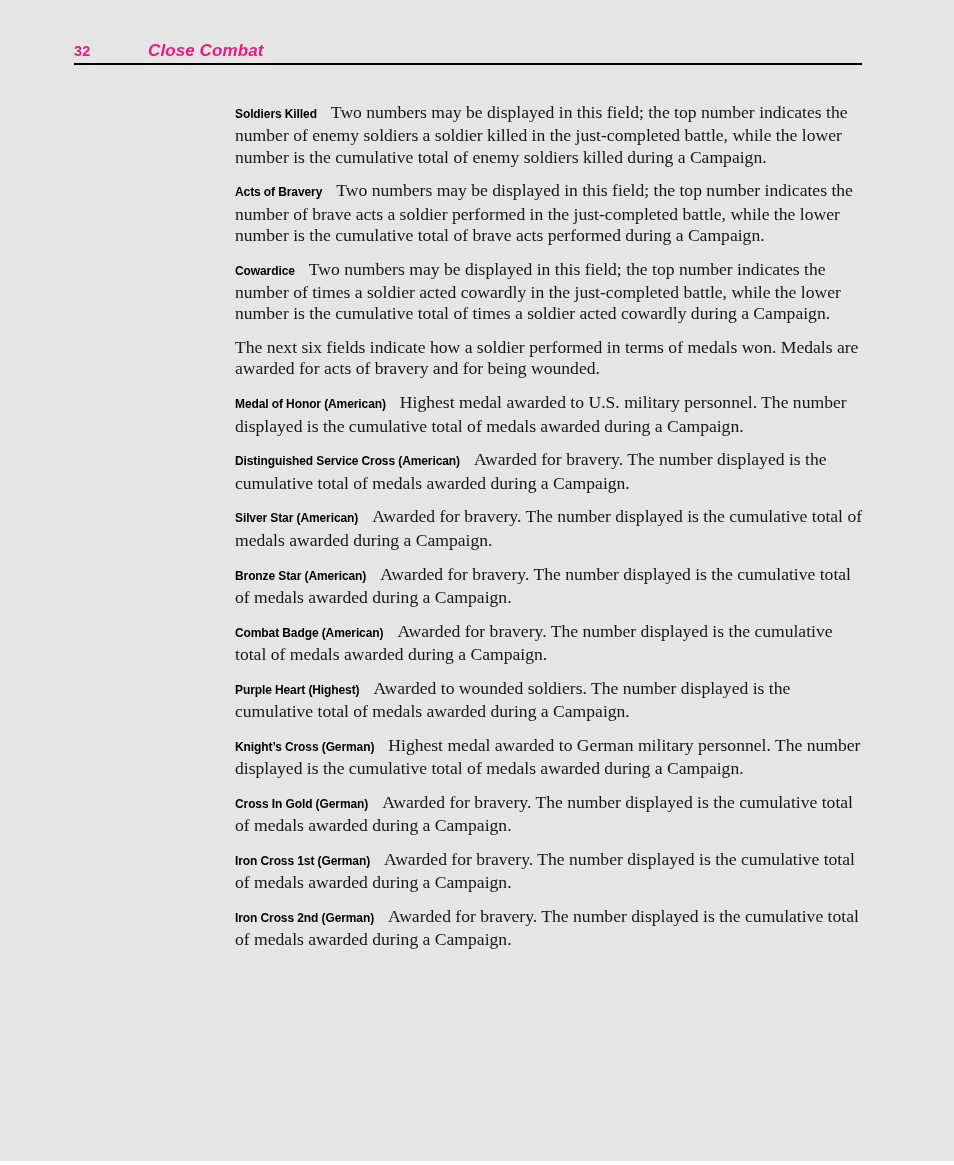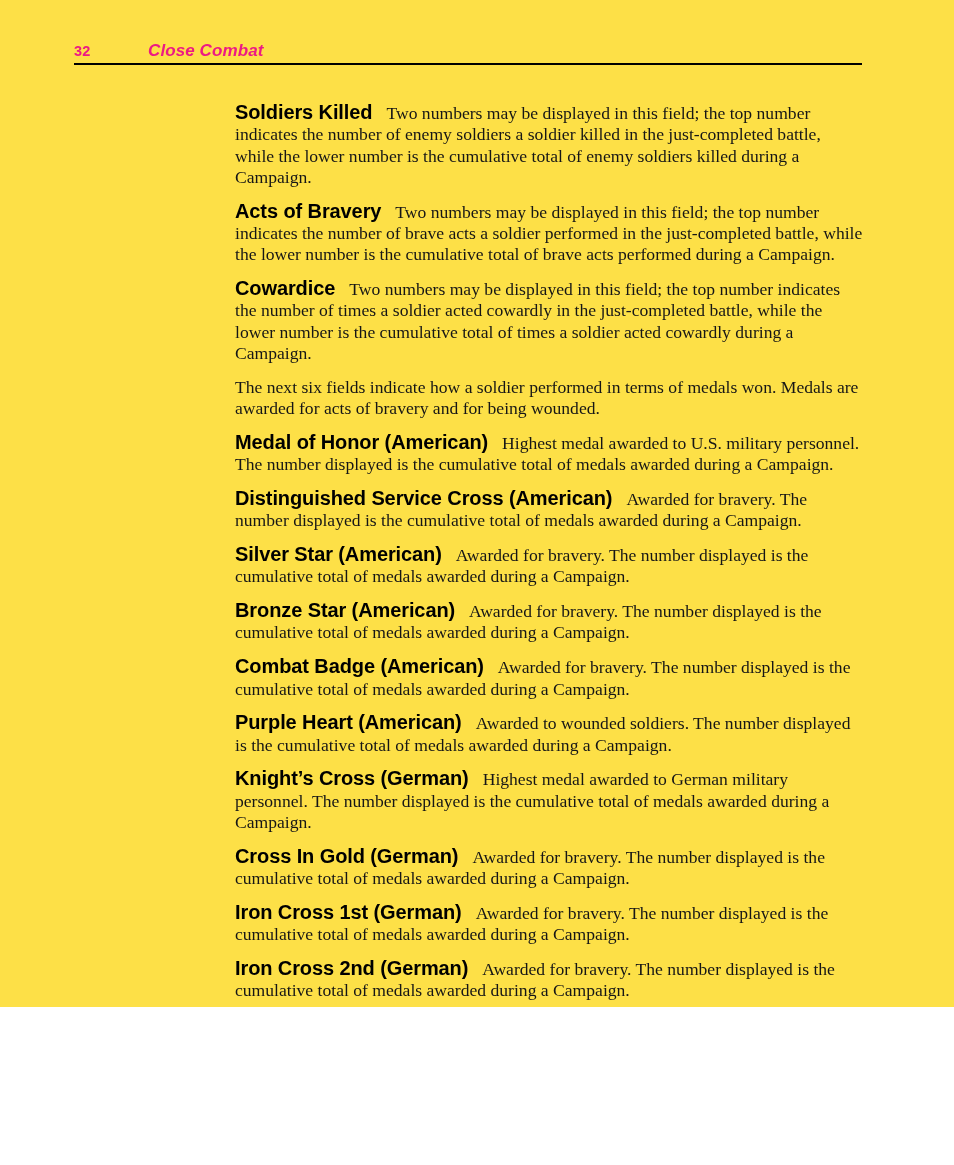--- a/index.html
+++ b/index.html
@@ -3,22 +3,22 @@
 <meta charset="utf-8">
 <style>
   html, body {
     margin: 0;
     padding: 0;
     background: #ffffff;
   }
   .page {
     position: relative;
     width: 954px;
-    height: 1007px;
-    background: #fde047;
+    height: 1161px;
+    background: #e5e5e5;
     overflow: hidden;
     font-family: "Liberation Serif", "DejaVu Serif", serif;
   }
 
   
   .running-header {
     position: absolute;
     left: 74px;
     top: 42px;
     width: 788px;
@@ -71,21 +71,21 @@
     color: #161616;
     margin: 0 0 12.5px 0;
     text-align: left;
     hyphens: manual;
   }
   .para:last-child {
     margin-bottom: 4px;
   }
   .term {
     font-family: "Liberation Sans", "DejaVu Sans", sans-serif;
-    font-size: 20px;
+    font-size: 12px;
     font-weight: 700;
     color: #000000;
     letter-spacing: -0.1px;
   }
   .gap {
     display: inline-block;
     width: 14px;
   }
 </style>
 </head>
@@ -102,20 +102,20 @@
   <div class="content">
       <p class="para"><span class="term">Soldiers Killed</span><span class="gap"></span><span class="desc">Two numbers may be displayed in this field; the top number indicates the number of enemy soldiers a soldier killed in the just-completed battle, while the lower number is the cumulative total of enemy soldiers killed during a Campaign.</span></p>
       <p class="para"><span class="term">Acts of Bravery</span><span class="gap"></span><span class="desc">Two numbers may be displayed in this field; the top number indicates the number of brave acts a soldier performed in the just-completed battle, while the lower number is the cumulative total of brave acts performed during a Campaign.</span></p>
       <p class="para"><span class="term">Cowardice</span><span class="gap"></span><span class="desc">Two numbers may be displayed in this field; the top number indicates the number of times a soldier acted cowardly in the just-completed battle, while the lower number is the cumulative total of times a soldier acted cowardly during a Campaign.</span></p>
       <p class="para"><span class="desc">The next six fields indicate how a soldier performed in terms of medals won. Medals are awarded for acts of bravery and for being wounded.</span></p>
       <p class="para"><span class="term">Medal of Honor (American)</span><span class="gap"></span><span class="desc">Highest medal awarded to U.S. military personnel. The number displayed is the cumulative total of medals awarded during a Campaign.</span></p>
       <p class="para"><span class="term">Distinguished Service Cross (American)</span><span class="gap"></span><span class="desc">Awarded for bravery. The number displayed is the cumulative total of medals awarded during a Campaign.</span></p>
       <p class="para"><span class="term">Silver Star (American)</span><span class="gap"></span><span class="desc">Awarded for bravery. The number displayed is the cumulative total of medals awarded during a Campaign.</span></p>
       <p class="para"><span class="term">Bronze Star (American)</span><span class="gap"></span><span class="desc">Awarded for bravery. The number displayed is the cumulative total of medals awarded during a Campaign.</span></p>
       <p class="para"><span class="term">Combat Badge (American)</span><span class="gap"></span><span class="desc">Awarded for bravery. The number displayed is the cumulative total of medals awarded during a Campaign.</span></p>
-      <p class="para"><span class="term">Purple Heart (American)</span><span class="gap"></span><span class="desc">Awarded to wounded soldiers. The number displayed is the cumulative total of medals awarded during a Campaign.</span></p>
+      <p class="para"><span class="term">Purple Heart (Highest)</span><span class="gap"></span><span class="desc">Awarded to wounded soldiers. The number displayed is the cumulative total of medals awarded during a Campaign.</span></p>
       <p class="para"><span class="term">Knight’s Cross (German)</span><span class="gap"></span><span class="desc">Highest medal awarded to German military personnel. The number displayed is the cumulative total of medals awarded during a Campaign.</span></p>
       <p class="para"><span class="term">Cross In Gold (German)</span><span class="gap"></span><span class="desc">Awarded for bravery. The number displayed is the cumulative total of medals awarded during a Campaign.</span></p>
       <p class="para"><span class="term">Iron Cross 1st (German)</span><span class="gap"></span><span class="desc">Awarded for bravery. The number displayed is the cumulative total of medals awarded during a Campaign.</span></p>
       <p class="para"><span class="term">Iron Cross 2nd (German)</span><span class="gap"></span><span class="desc">Awarded for bravery. The number displayed is the cumulative total of medals awarded during a Campaign.</span></p>
     </div>
 
 </div>
 
 </body></html>

